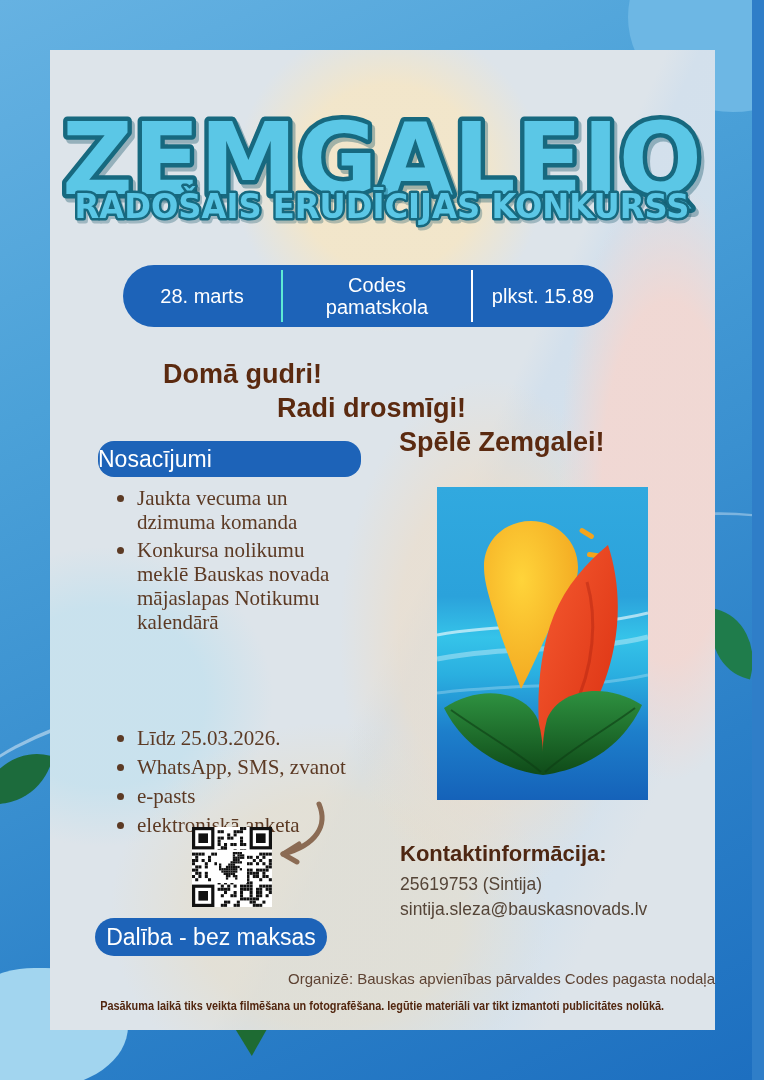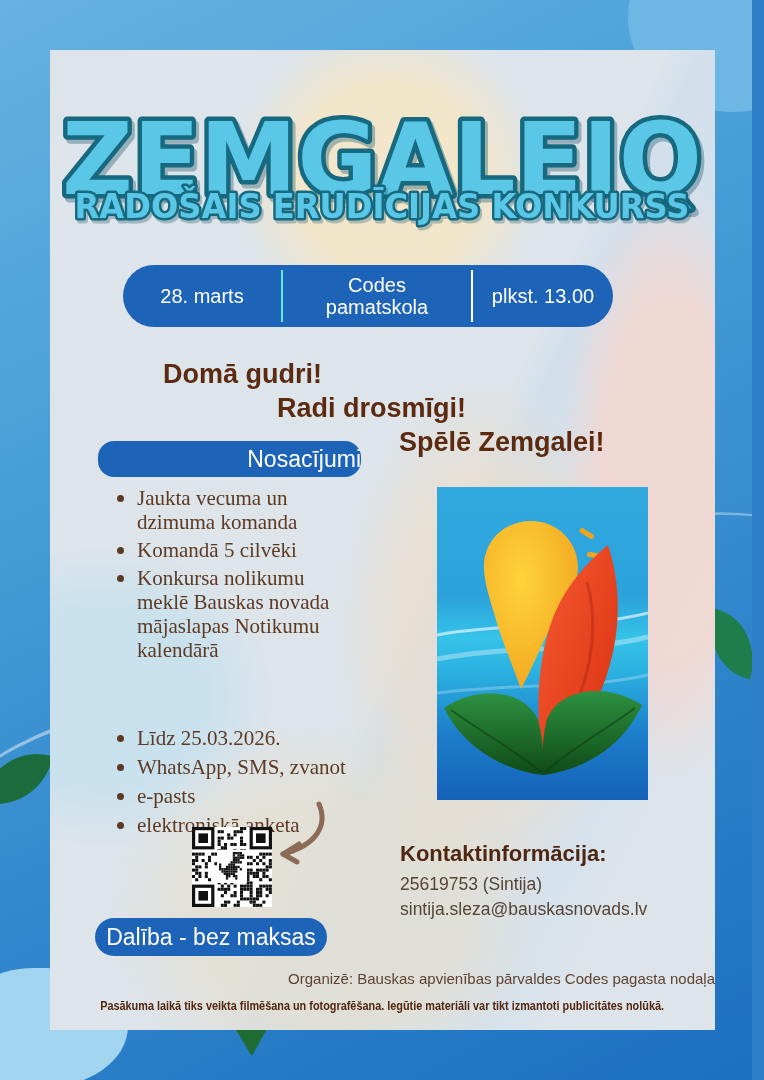--- a/index.html
+++ b/index.html
@@ -43,21 +43,21 @@
   .info-cell.c2{width:188px;border-left:2px solid #5eead4;border-right:2px solid #fff;
                 margin:5px 0;}
   .info-cell.c3{flex:1;}
   .venue-span{display:inline-block;max-width:125px;}
   
   .slogans{left:163px;top:357px;color:#5b2a10;font-weight:bold;font-size:27px;line-height:34px;z-index:3;}
   .slogans .l2{margin-left:114px;}
   .slogans .l3{margin-left:236px;}
   
   .pill{background:#1d63b8;color:#fff;border-radius:16px;display:flex;align-items:center;
-        justify-content:flex-end;font-size:23px;z-index:3;}
+        justify-content:flex-start;font-size:23px;z-index:3;}
   .pill1{left:98px;top:441px;width:263px;height:36px;}
   .pill2{left:98px;top:674px;width:263px;height:38px;}
   .btn{background:#1d63b8;color:#fff;border-radius:20px;display:flex;align-items:center;
        justify-content:center;font-size:23px;z-index:3;}
   
   ul.bullets{list-style:none;margin:0;padding:0;color:#5c3a24;font-size:21px;line-height:24px;z-index:3;}
   ul.bullets li{position:relative;margin:0 0 4px 20px;font-family:Liberation Serif, serif;}
   ul.bullets li::before{content:"";position:absolute;left:-20px;top:9px;width:7px;height:7px;
                         border-radius:50%;background:#5c3a24;}
   .bullets1{left:117px;top:486px;width:230px;}
@@ -99,35 +99,34 @@
 
   <svg class="abs subtitle-svg" style="left:62px;top:182px;z-index:3" width="640" height="50" viewBox="0 0 640 50">
     <text x="320" y="36" text-anchor="middle" font-family="DejaVu Sans, sans-serif" font-weight="bold" font-size="33" fill="#5bc7e6" stroke="#17697f" stroke-width="5" stroke-linejoin="round" paint-order="stroke" textLength="615" lengthAdjust="spacingAndGlyphs">RADOŠAIS ERUDĪCIJAS KONKURSS</text>
   </svg>
 
   <div class="abs info-bar">
     <div class="info-cell c1">28. marts</div>
     <div class="info-cell c2">
       <span class="venue-span">Codes pamatskola</span>
     </div>
-    <div class="info-cell c3">plkst. 13.00</div>
+    <div class="info-cell c3">plkst. 15.89</div>
   </div>
 
   <div class="abs slogans">
     <div class="l1">Domā gudri!</div>
     <div class="l2">Radi drosmīgi!</div>
     <div class="l3">Spēlē Zemgalei!</div>
   </div>
 
   <div class="abs pill pill1">
     <span>Nosacījumi</span>
   </div>
   <ul class="abs bullets bullets1">
     <li>Jaukta vecuma un dzimuma komanda</li>
-    <li>Komandā 5 cilvēki</li>
     <li>Konkursa nolikumu meklē Bauskas novada mājaslapas Notikumu kalendārā</li>
   </ul>
 
   <ul class="abs bullets bullets2">
     <li>Līdz 25.03.2026.</li>
     <li>WhatsApp, SMS, zvanot</li>
     <li>e-pasts</li>
     <li>elektroniskā anketa</li>
   </ul>
 

